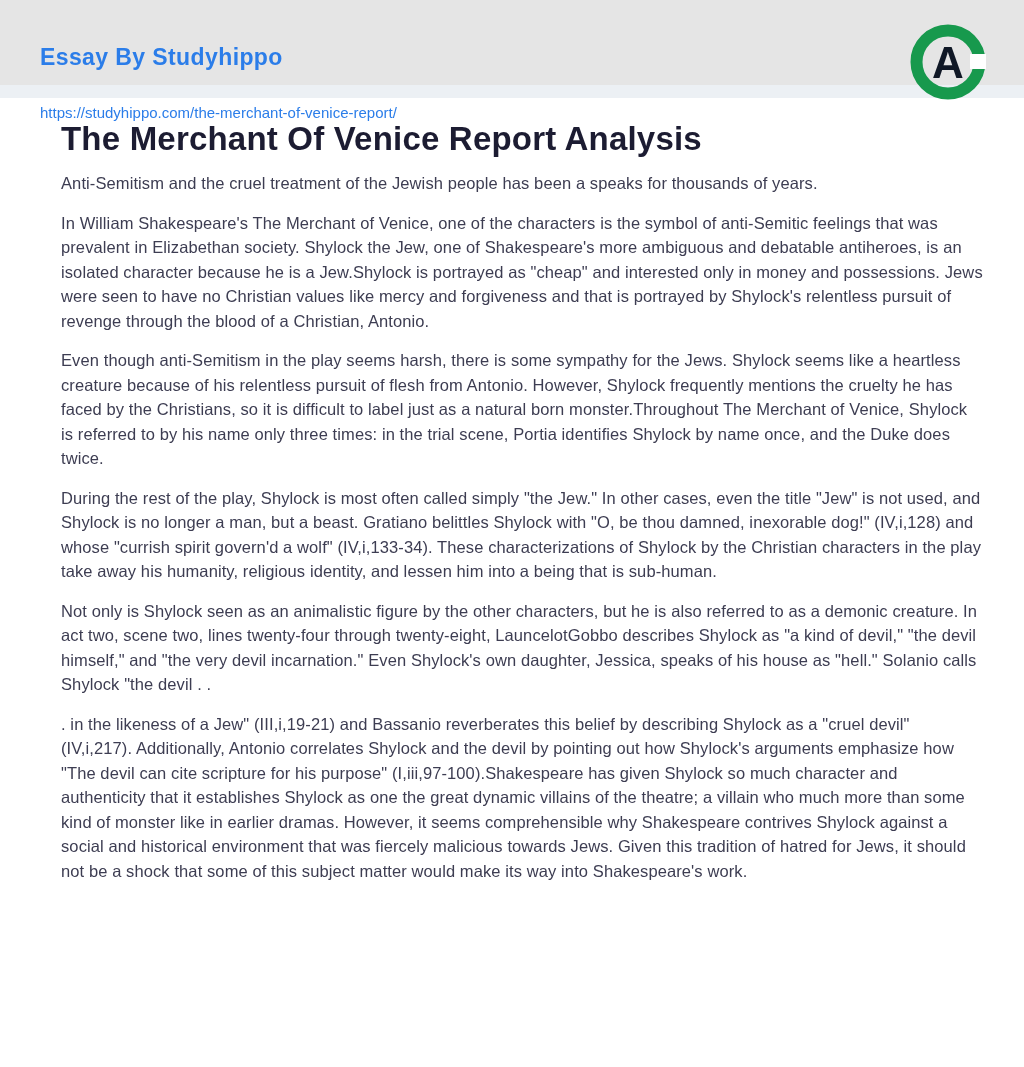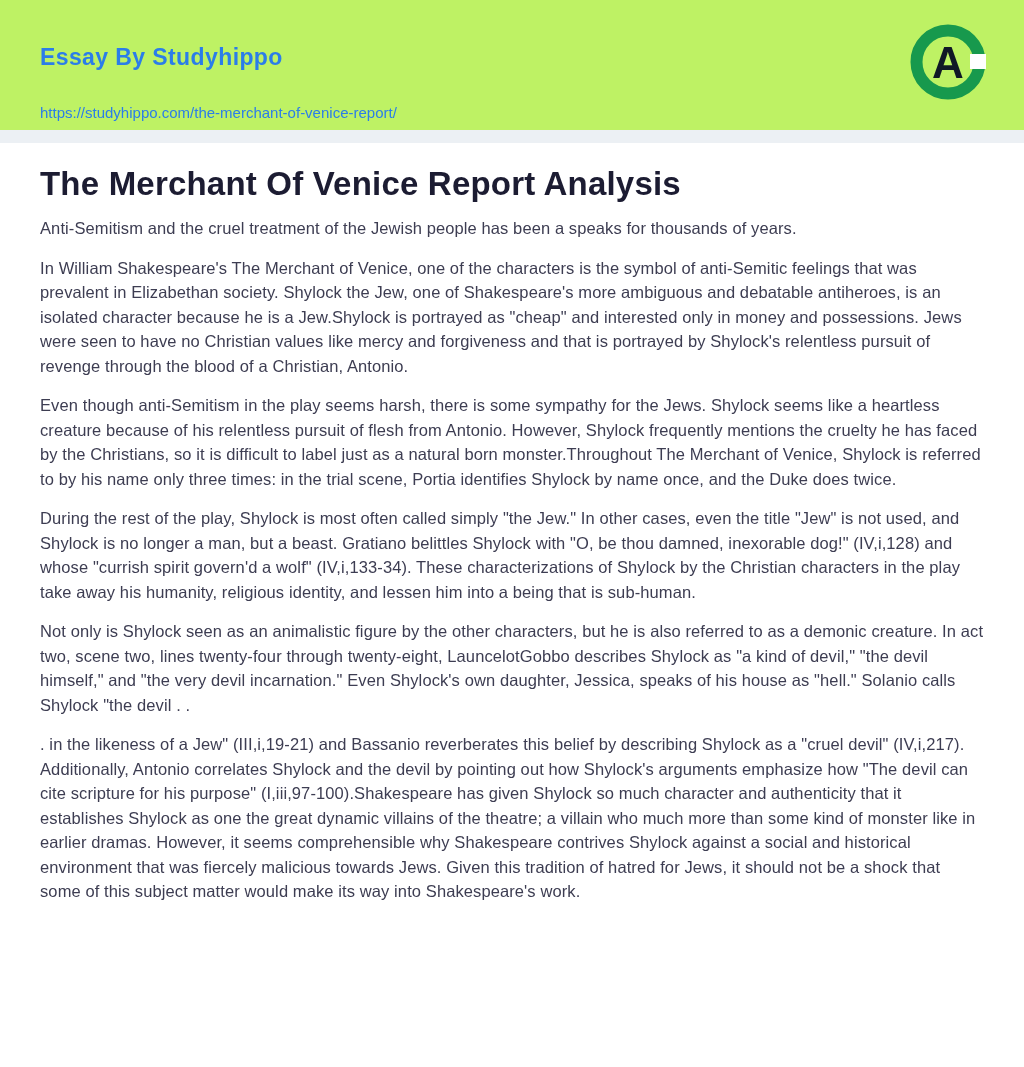--- a/index.html
+++ b/index.html
@@ -8,22 +8,22 @@
     width: 1024px;
     height: 1067px;
     font-family: "Liberation Sans", sans-serif;
     overflow: hidden;
     position: relative;
   }
 
   
   .page-header {
     position: relative;
-    height: 130px;
-    background: #bef264;
+    height: 85px;
+    background: #e5e5e5;
     padding: 0 40px;
   }
   .site-title {
     position: absolute;
     left: 40px;
     top: 44px;
     font-size: 23px;
     font-weight: 700;
     letter-spacing: 0.4px;
     color: #2b7de9;
@@ -50,21 +50,21 @@
 
   
   .header-divider {
     height: 13px;
     width: 100%;
     background: #ecf0f4;
   }
 
   
   .article {
-    padding: 20px 40px 0 40px;
+    padding: 20px 40px 0 61px;
   }
   .article-title {
     font-size: 33px;
     font-weight: 700;
     color: #1c1c32;
     letter-spacing: 0.2px;
     margin-bottom: 12px;
     line-height: 1.25;
   }
   .article p {

